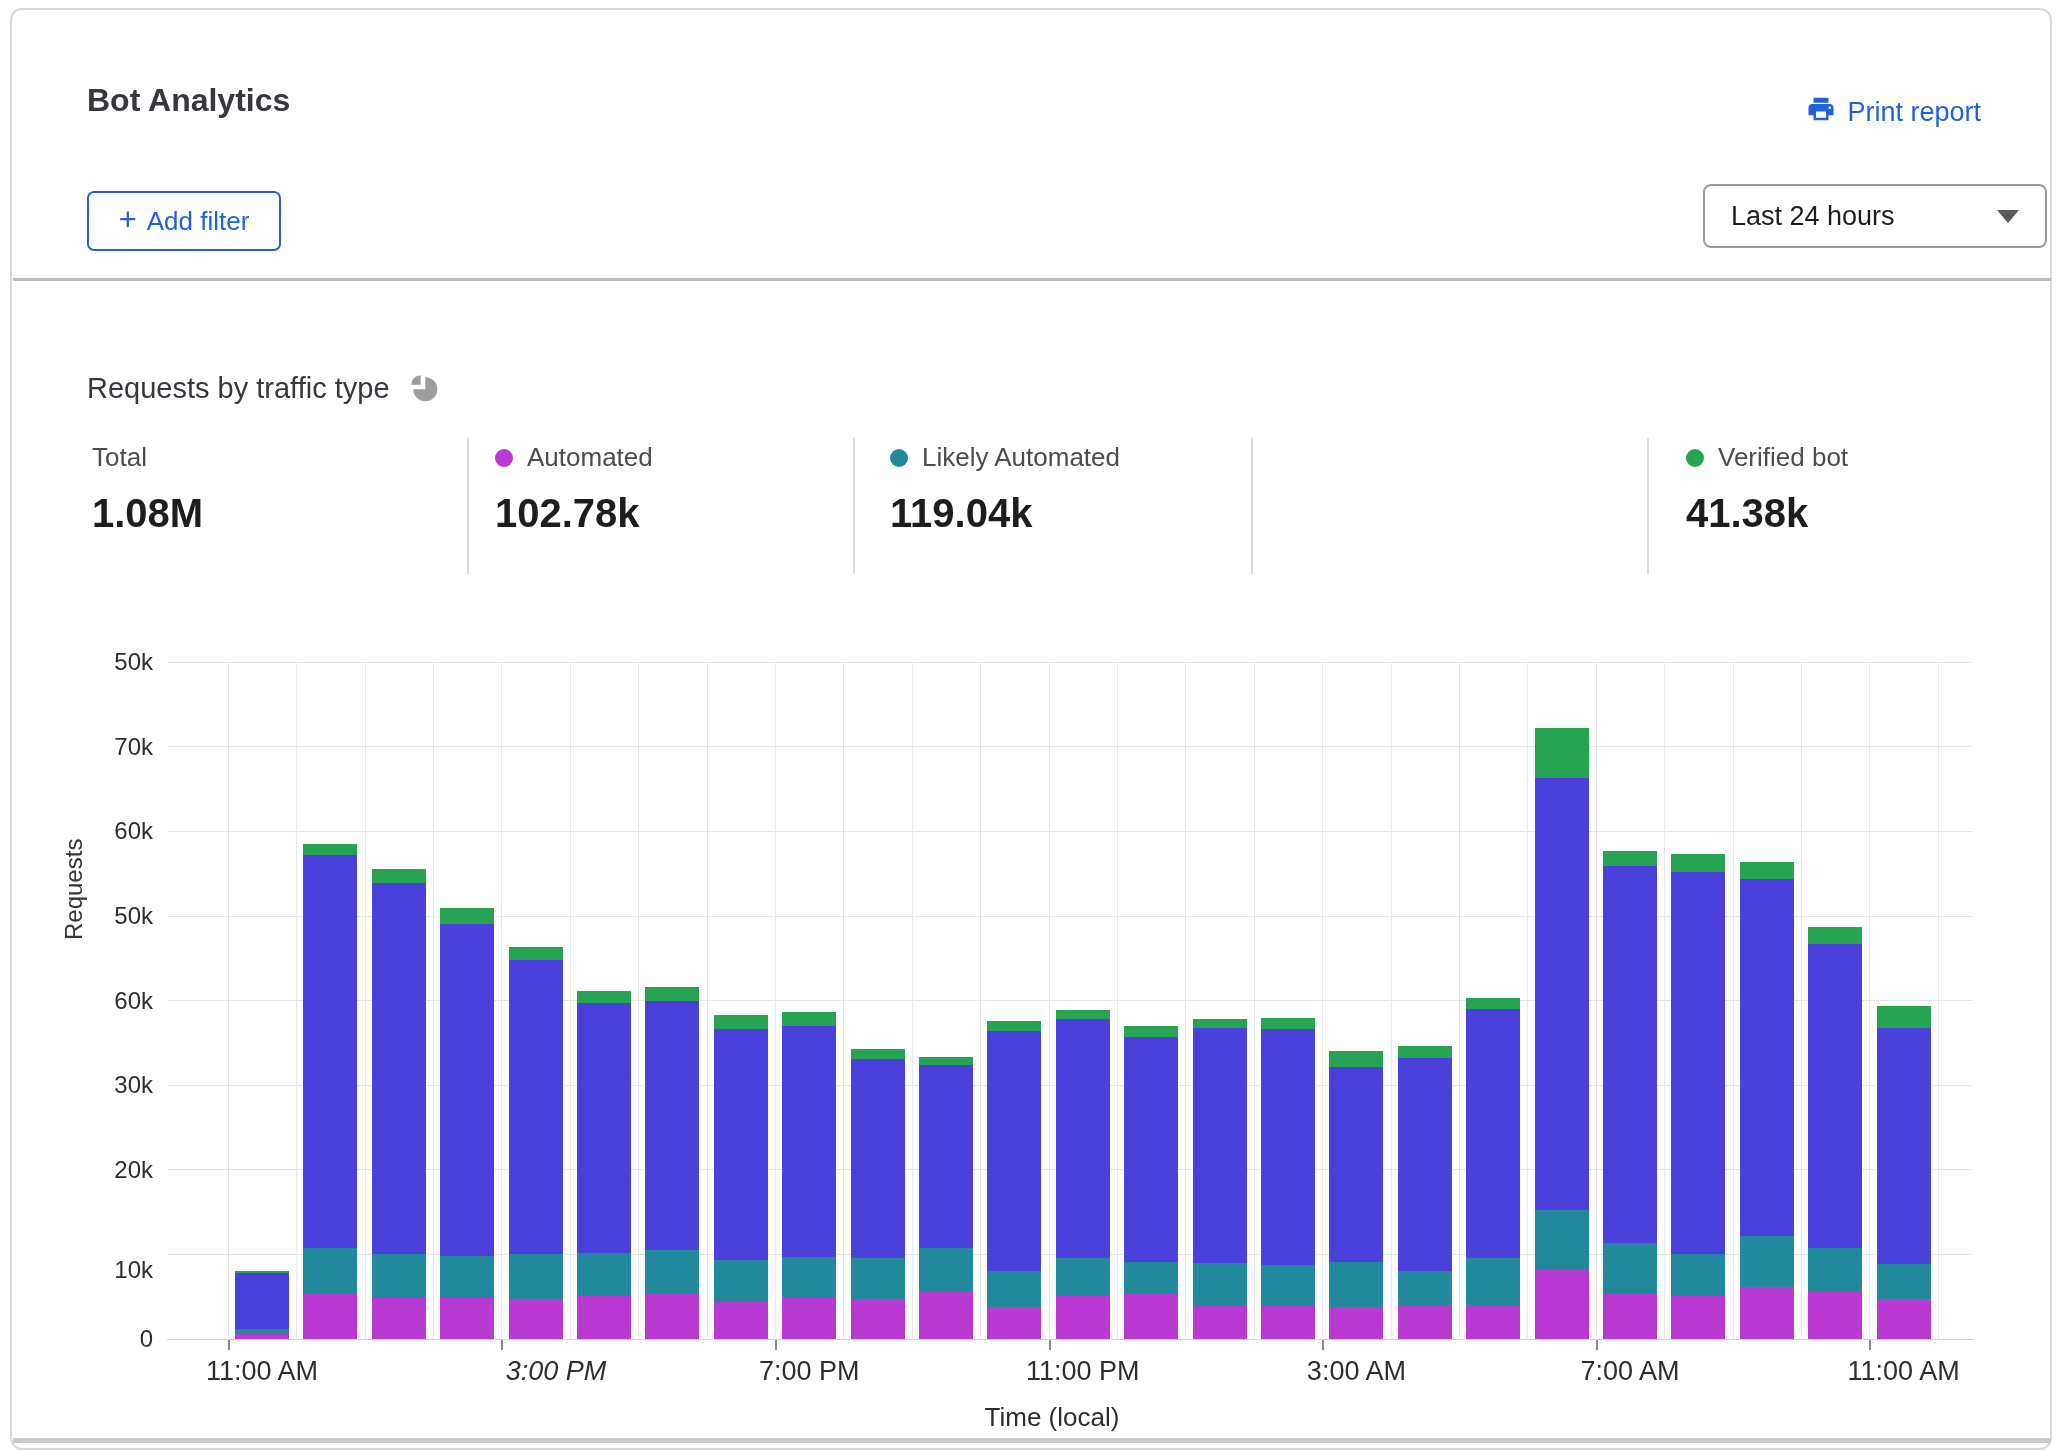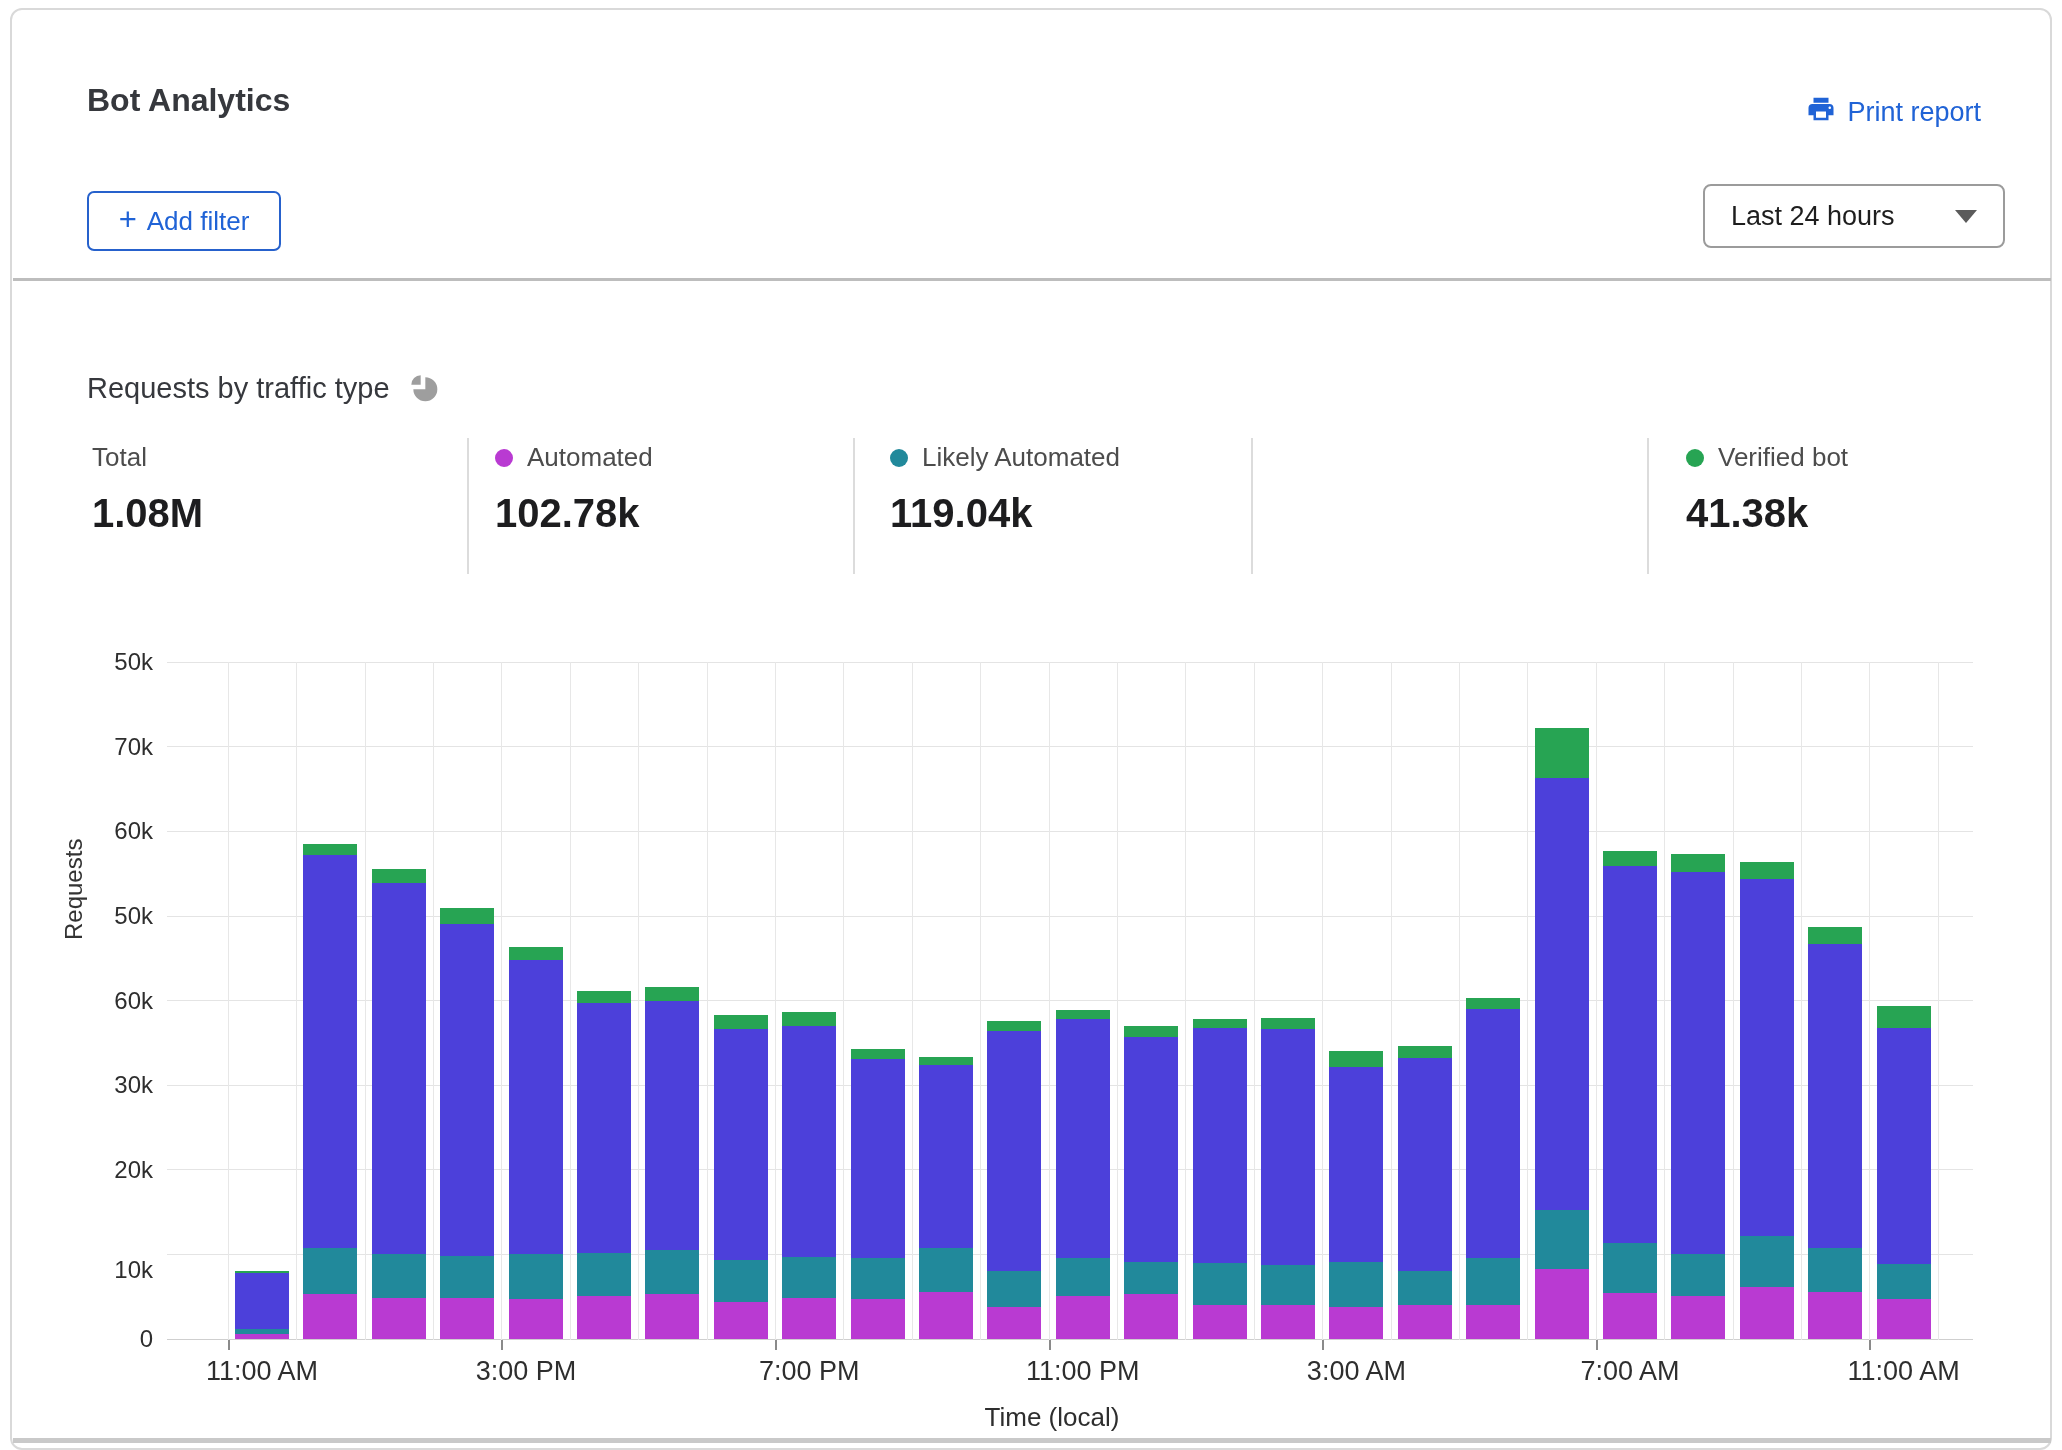--- a/index.html
+++ b/index.html
@@ -11,21 +11,21 @@
 
   
   .page-title { position:absolute; left:75px; top:72px; font-size:32px; font-weight:700; color:#36383d; }
   .header-links { position:absolute; right:69px; top:84px; display:flex; gap:40px; align-items:center; }
   .hlink { display:flex; align-items:center; gap:11px; color:#2063d6; font-size:27px; cursor:pointer; }
   .hlink svg { width:30px; height:30px; fill:#2063d6; }
   .add-filter { position:absolute; left:75px; top:181px; width:194px; height:60px;
                 border:2px solid #2661cc; border-radius:7px; background:#fff; color:#2063d6;
                 font-size:26px; display:flex; align-items:center; justify-content:center; gap:10px; cursor:pointer; }
   .add-filter .plus { font-size:31px; font-weight:400; margin-top:-3px; }
-  .time-dropdown { position:absolute; left:1691px; top:174px; width:302px; height:64px;
+  .time-dropdown { position:absolute; left:1691px; top:174px; width:344px; height:64px;
                    border:2px solid #9b9b9b; border-radius:8px; background:#fff; display:flex;
                    align-items:center; padding:0 26px; font-size:27px; color:#1e1e1e; cursor:pointer; }
   .caret { margin-left:auto; width:0; height:0; border-left:11px solid transparent;
            border-right:11px solid transparent; border-top:13px solid #5b5b5b; }
   .header-divider { position:absolute; left:1px; top:268px; width:2038px; height:3px; background:#bdbdbd; }
 
   
   .section-title-row { position:absolute; left:75px; top:360px; display:flex; align-items:center; gap:16px; }
   .section-title { font-size:29px; font-weight:400; color:#36383d; }
   .pie-icon svg { width:36px; height:36px; display:block; }
@@ -313,21 +313,21 @@
           <div class="bar-seg" style="height: 16.92px; background: rgb(39, 164, 83);"></div>
         </div>
         <div class="bar-stack" style="left: 1709.6px;">
           <div class="bar-seg" style="height: 39.762px; background: rgb(185, 58, 210);"></div>
           <div class="bar-seg" style="height: 35.532px; background: rgb(33, 137, 155);"></div>
           <div class="bar-seg" style="height: 236.034px; background: rgb(76, 64, 218);"></div>
           <div class="bar-seg" style="height: 21.996px; background: rgb(39, 164, 83);"></div>
         </div>
         <div class="xlab" style="left: 95px;">11:00 AM</div>
         <div class="xtick" style="left: 60.8px;"></div>
-        <div class="xlab" style="left: 359px;">3:00 PM</div>
+        <div class="xlab" style="left: 389px; font-style: italic;">3:00 PM</div>
         <div class="xtick" style="left: 334.4px;"></div>
         <div class="xlab" style="left: 642.2px;">7:00 PM</div>
         <div class="xtick" style="left: 608px;"></div>
         <div class="xlab" style="left: 915.8px;">11:00 PM</div>
         <div class="xtick" style="left: 881.6px;"></div>
         <div class="xlab" style="left: 1189.4px;">3:00 AM</div>
         <div class="xtick" style="left: 1155.2px;"></div>
         <div class="xlab" style="left: 1463px;">7:00 AM</div>
         <div class="xtick" style="left: 1428.8px;"></div>
         <div class="xlab" style="left: 1736.6px;">11:00 AM</div>

